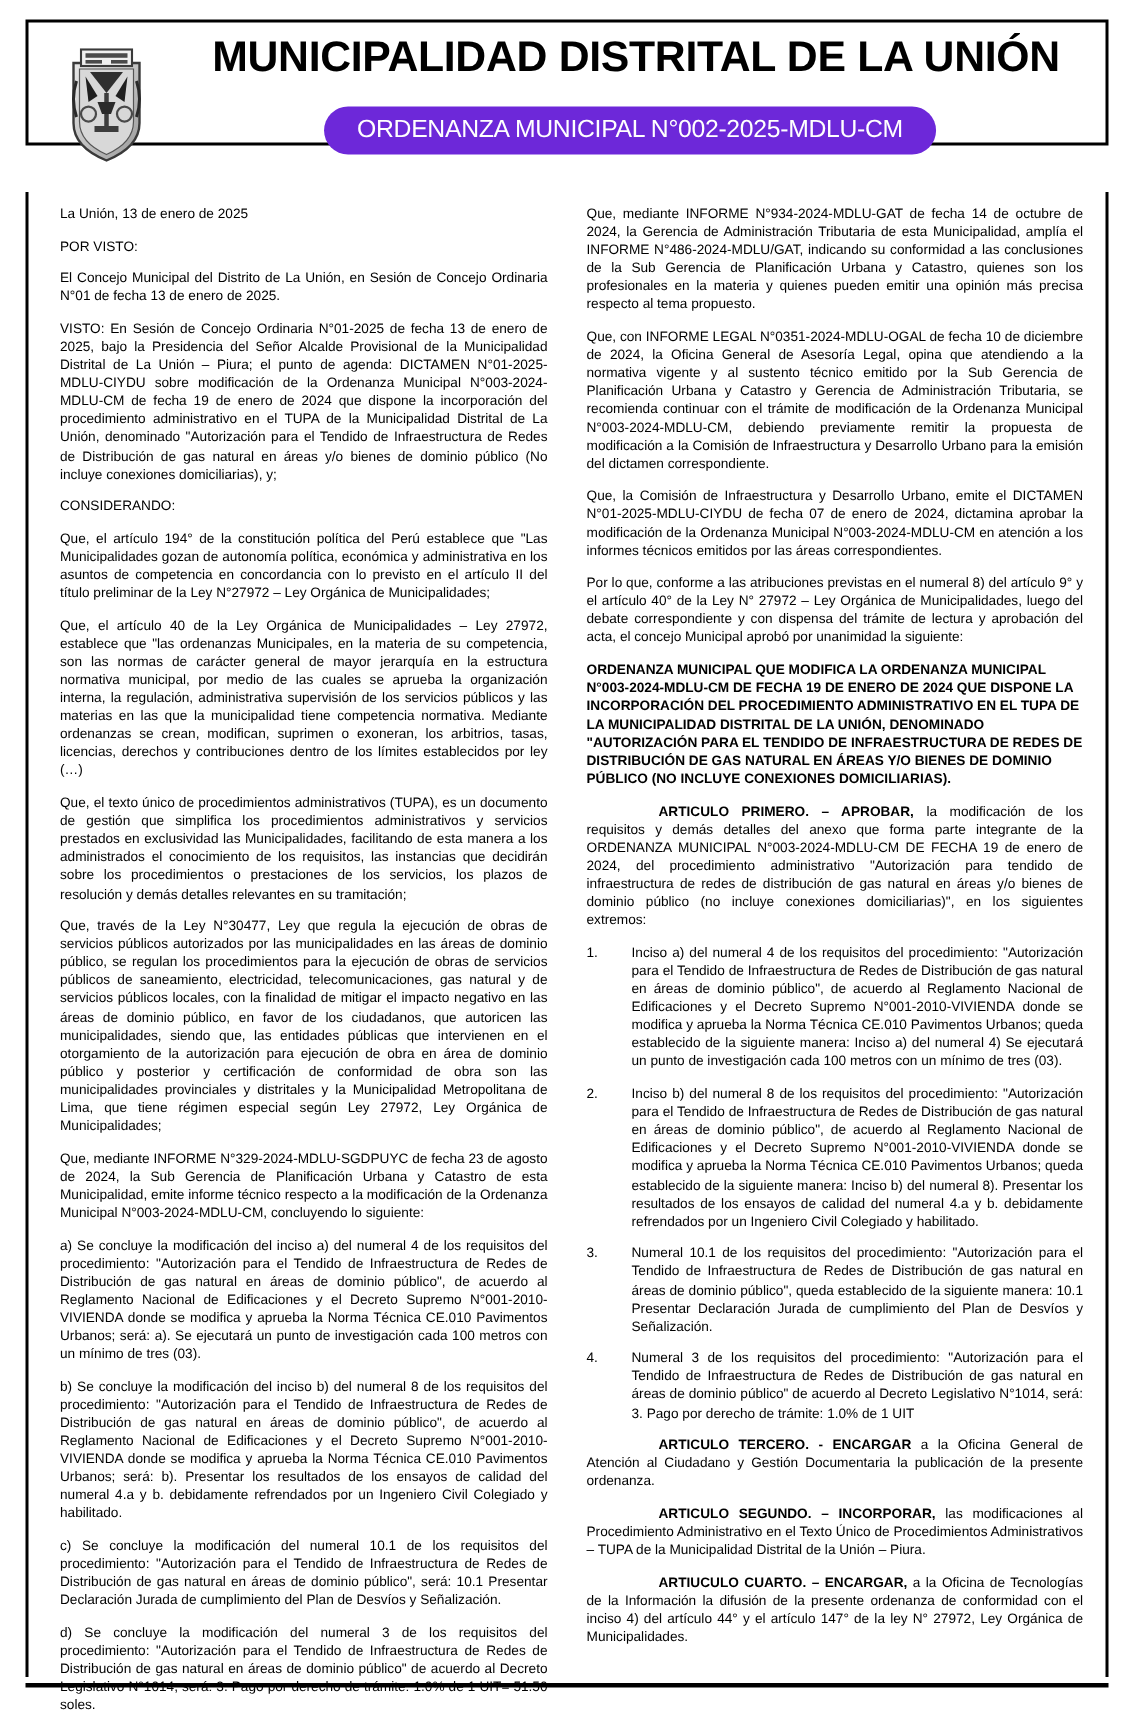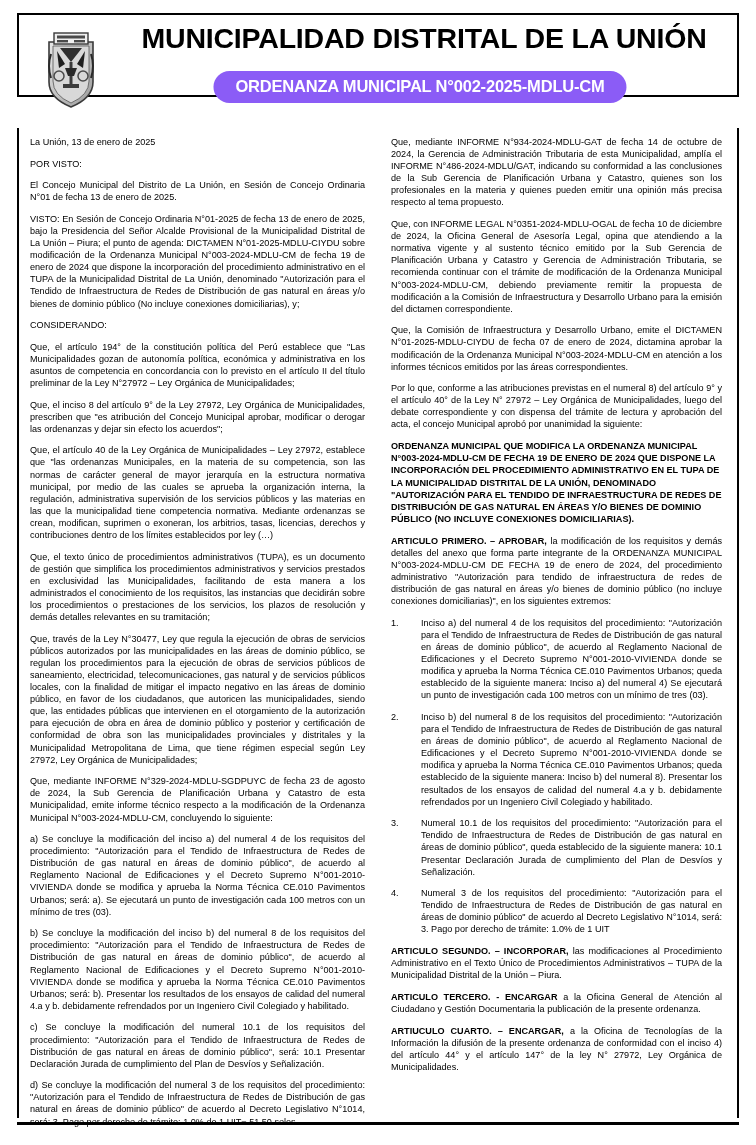--- a/index.html
+++ b/index.html
@@ -51,46 +51,46 @@
     letter-spacing: -0.2px;
     line-height: 1.05;
     white-space: nowrap;
   }
   .ord-pill {
     position: absolute;
     left: 50%;
     transform: translateX(-50%);
     margin-left: 42px;
     top: 56px;
-    background: #8b5cf6;
+    background: #6d28d9;
     color: #ffffff;
     border-radius: 16px;
     padding: 6px 22px 7px 22px;
     font-size: 16.5px;
-    font-weight: bold;
+    font-weight: normal;
     letter-spacing: -0.2px;
     white-space: nowrap;
   }
 
   
   .body-wrap {
     position: absolute;
     left: 17px;
     top: 128px;
     width: 722px;
     height: 990px;
     border-left: 2px solid #000;
     border-right: 2px solid #000;
     box-sizing: border-box;
     display: flex;
   }
   .col {
     width: 361px;
     box-sizing: border-box;
-    padding: 8px 13px 0 11px;
+    padding: 8px 13px 0 21px;
   }
   .col.right {
     padding: 8px 15px 0 13px;
   }
   .bottom-rule {
     position: absolute;
     left: 17px;
     top: 1122px;
     width: 722px;
     height: 0;
@@ -133,21 +133,21 @@
   }
 
   .sig {
     margin-top: 14px;
     text-align: center;
     font-size: 9.1px;
     font-weight: bold;
     line-height: 1.45;
   }
   .sig .spacer { height: 9px; }
-  .strong-inline { font-weight: bold; }
+  .strong-inline { font-weight: bold; margin-left: 48px; }
 </style>
 </head>
 <body>
 
 <div class="page">
 
   <div class="header-box">
 
     <div class="crest">
       <svg viewBox="0 0 60 86" width="60" height="86" aria-hidden="true">
@@ -184,21 +184,20 @@
   <div class="body-wrap">
 
     <div class="col left">
 
       <p class="t nojust">La Unión, 13 de enero de 2025</p>
       <p class="t nojust">POR VISTO:</p>
       <p class="t">El Concejo Municipal del Distrito de La Unión, en Sesión de Concejo Ordinaria N°01 de fecha 13 de enero de 2025.</p>
       <p class="t">VISTO: En Sesión de Concejo Ordinaria N°01-2025 de fecha 13 de enero de 2025, bajo la Presidencia del Señor Alcalde Provisional de la Municipalidad Distrital de La Unión – Piura; el punto de agenda: DICTAMEN N°01-2025-MDLU-CIYDU sobre modificación de la Ordenanza Municipal N°003-2024-MDLU-CM de fecha 19 de enero de 2024 que dispone la incorporación del procedimiento administrativo en el TUPA de la Municipalidad Distrital de La Unión, denominado "Autorización para el Tendido de Infraestructura de Redes de Distribución de gas natural en áreas y/o bienes de dominio público (No incluye conexiones domiciliarias), y;</p>
       <p class="t nojust">CONSIDERANDO:</p>
       <p class="t">Que, el artículo 194° de la constitución política del Perú establece que "Las Municipalidades gozan de autonomía política, económica y administrativa en los asuntos de competencia en concordancia con lo previsto en el artículo II del título preliminar de la Ley N°27972 – Ley Orgánica de Municipalidades;</p>
-      <p class="t">Que, el inciso 8 del artículo 9° de la Ley 27972, Ley Orgánica de Municipalidades, prescriben que "es atribución del Concejo Municipal aprobar, modificar o derogar las ordenanzas y dejar sin efecto los acuerdos";</p>
       <p class="t">Que, el artículo 40 de la Ley Orgánica de Municipalidades – Ley 27972, establece que "las ordenanzas Municipales, en la materia de su competencia, son las normas de carácter general de mayor jerarquía en la estructura normativa municipal, por medio de las cuales se aprueba la organización interna, la regulación, administrativa supervisión de los servicios públicos y las materias en las que la municipalidad tiene competencia normativa. Mediante ordenanzas se crean, modifican, suprimen o exoneran, los arbitrios, tasas, licencias, derechos y contribuciones dentro de los límites establecidos por ley (…)</p>
       <p class="t">Que, el texto único de procedimientos administrativos (TUPA), es un documento de gestión que simplifica los procedimientos administrativos y servicios prestados en exclusividad las Municipalidades, facilitando de esta manera a los administrados el conocimiento de los requisitos, las instancias que decidirán sobre los procedimientos o prestaciones de los servicios, los plazos de resolución y demás detalles relevantes en su tramitación;</p>
       <p class="t">Que, través de la Ley N°30477, Ley que regula la ejecución de obras de servicios públicos autorizados por las municipalidades en las áreas de dominio público, se regulan los procedimientos para la ejecución de obras de servicios públicos de saneamiento, electricidad, telecomunicaciones, gas natural y de servicios públicos locales, con la finalidad de mitigar el impacto negativo en las áreas de dominio público, en favor de los ciudadanos, que autoricen las municipalidades, siendo que, las entidades públicas que intervienen en el otorgamiento de la autorización para ejecución de obra en área de dominio público y posterior y certificación de conformidad de obra son las municipalidades provinciales y distritales y la Municipalidad Metropolitana de Lima, que tiene régimen especial según Ley 27972, Ley Orgánica de Municipalidades;</p>
       <p class="t">Que, mediante INFORME N°329-2024-MDLU-SGDPUYC de fecha 23 de agosto de 2024, la Sub Gerencia de Planificación Urbana y Catastro de esta Municipalidad, emite informe técnico respecto a la modificación de la Ordenanza Municipal N°003-2024-MDLU-CM, concluyendo lo siguiente:</p>
       <p class="t">a) Se concluye la modificación del inciso a) del numeral 4 de los requisitos del procedimiento: "Autorización para el Tendido de Infraestructura de Redes de Distribución de gas natural en áreas de dominio público", de acuerdo al Reglamento Nacional de Edificaciones y el Decreto Supremo N°001-2010-VIVIENDA donde se modifica y aprueba la Norma Técnica CE.010 Pavimentos Urbanos; será: a). Se ejecutará un punto de investigación cada 100 metros con un mínimo de tres (03).</p>
       <p class="t">b) Se concluye la modificación del inciso b) del numeral 8 de los requisitos del procedimiento: "Autorización para el Tendido de Infraestructura de Redes de Distribución de gas natural en áreas de dominio público", de acuerdo al Reglamento Nacional de Edificaciones y el Decreto Supremo N°001-2010-VIVIENDA donde se modifica y aprueba la Norma Técnica CE.010 Pavimentos Urbanos; será: b). Presentar los resultados de los ensayos de calidad del numeral 4.a y b. debidamente refrendados por un Ingeniero Civil Colegiado y habilitado.</p>
       <p class="t">c) Se concluye la modificación del numeral 10.1 de los requisitos del procedimiento: "Autorización para el Tendido de Infraestructura de Redes de Distribución de gas natural en áreas de dominio público", será: 10.1 Presentar Declaración Jurada de cumplimiento del Plan de Desvíos y Señalización.</p>
       <p class="t">d) Se concluye la modificación del numeral 3 de los requisitos del procedimiento: "Autorización para el Tendido de Infraestructura de Redes de Distribución de gas natural en áreas de dominio público" de acuerdo al Decreto Legislativo N°1014, será: 3. Pago por derecho de trámite: 1.0% de 1 UIT= 51.50 soles.</p>
 
     </div>
@@ -226,23 +225,23 @@
         <li>
           <span class="num">3.</span>
           <span class="txt">Numeral 10.1 de los requisitos del procedimiento: "Autorización para el Tendido de Infraestructura de Redes de Distribución de gas natural en áreas de dominio público", queda establecido de la siguiente manera: 10.1 Presentar Declaración Jurada de cumplimiento del Plan de Desvíos y Señalización.</span>
         </li>
         <li>
           <span class="num">4.</span>
           <span class="txt">Numeral 3 de los requisitos del procedimiento: "Autorización para el Tendido de Infraestructura de Redes de Distribución de gas natural en áreas de dominio público" de acuerdo al Decreto Legislativo N°1014, será: 3. Pago por derecho de trámite: 1.0% de 1 UIT</span>
         </li>
       </ul>
 
+      <p class="t"><span class="strong-inline">ARTICULO TERCERO. - ENCARGAR</span><span> a la Oficina General de Atención al Ciudadano y Gestión Documentaria la publicación de la presente ordenanza.</span></p>
+
       <p class="t"><span class="strong-inline">ARTICULO SEGUNDO. – INCORPORAR,</span><span> las modificaciones al Procedimiento Administrativo en el Texto Único de Procedimientos Administrativos – TUPA de la Municipalidad Distrital de la Unión – Piura.</span></p>
-
-      <p class="t"><span class="strong-inline">ARTICULO TERCERO. - ENCARGAR</span><span> a la Oficina General de Atención al Ciudadano y Gestión Documentaria la publicación de la presente ordenanza.</span></p>
 
       <p class="t"><span class="strong-inline">ARTIUCULO CUARTO. – ENCARGAR,</span><span> a la Oficina de Tecnologías de la Información la difusión de la presente ordenanza de conformidad con el inciso 4) del artículo 44° y el artículo 147° de la ley N° 27972, Ley Orgánica de Municipalidades.</span></p>
 
 
     </div>
   </div>
 
   <div class="bottom-rule"></div>
 
 </div>

